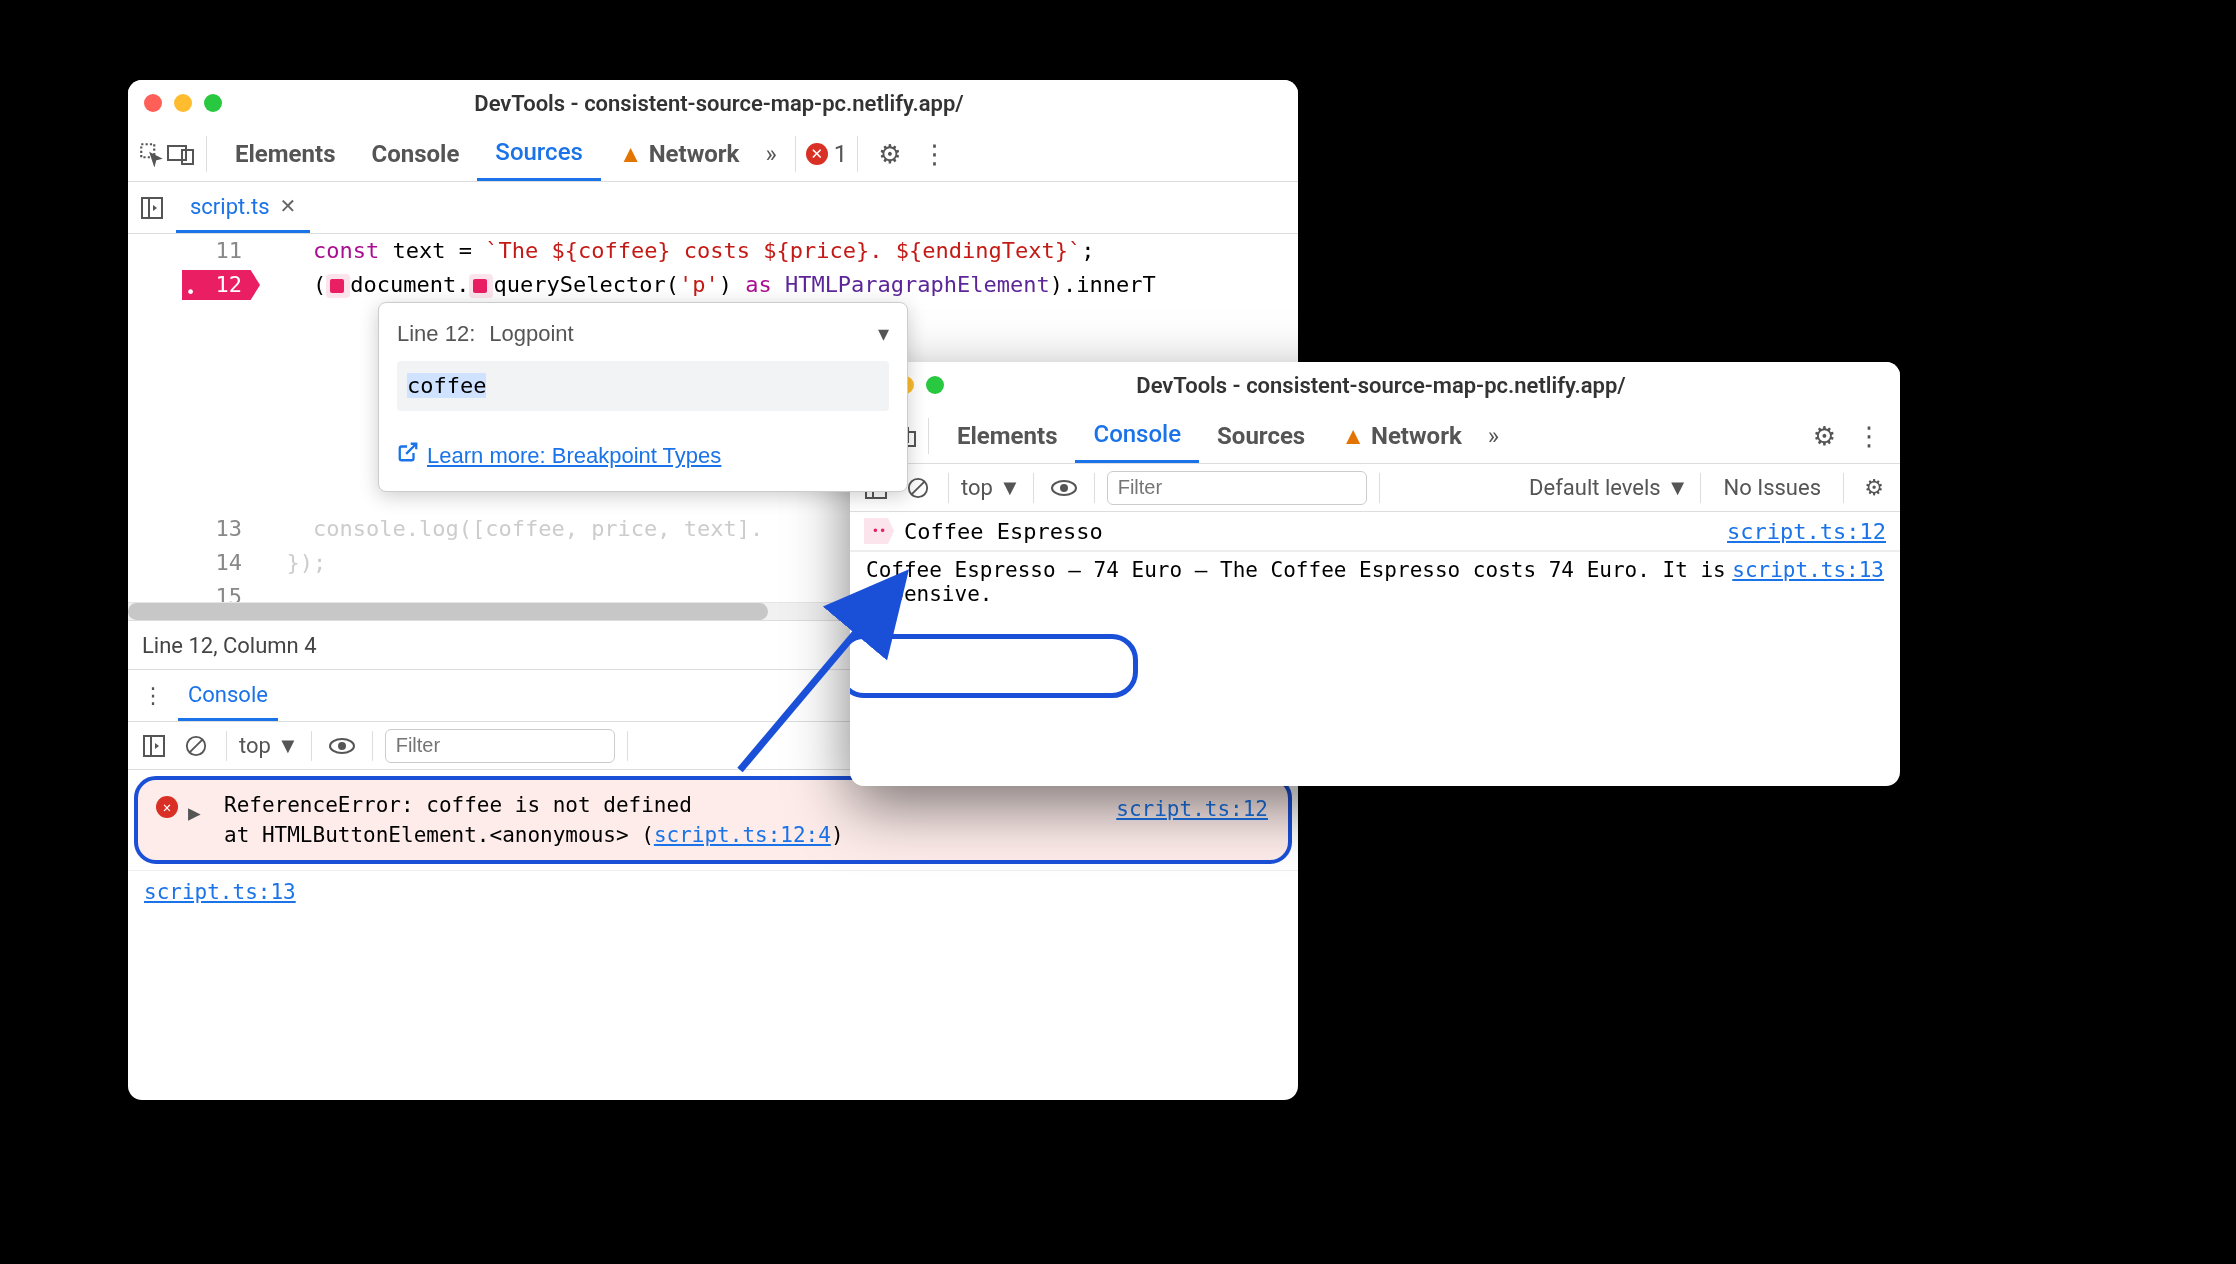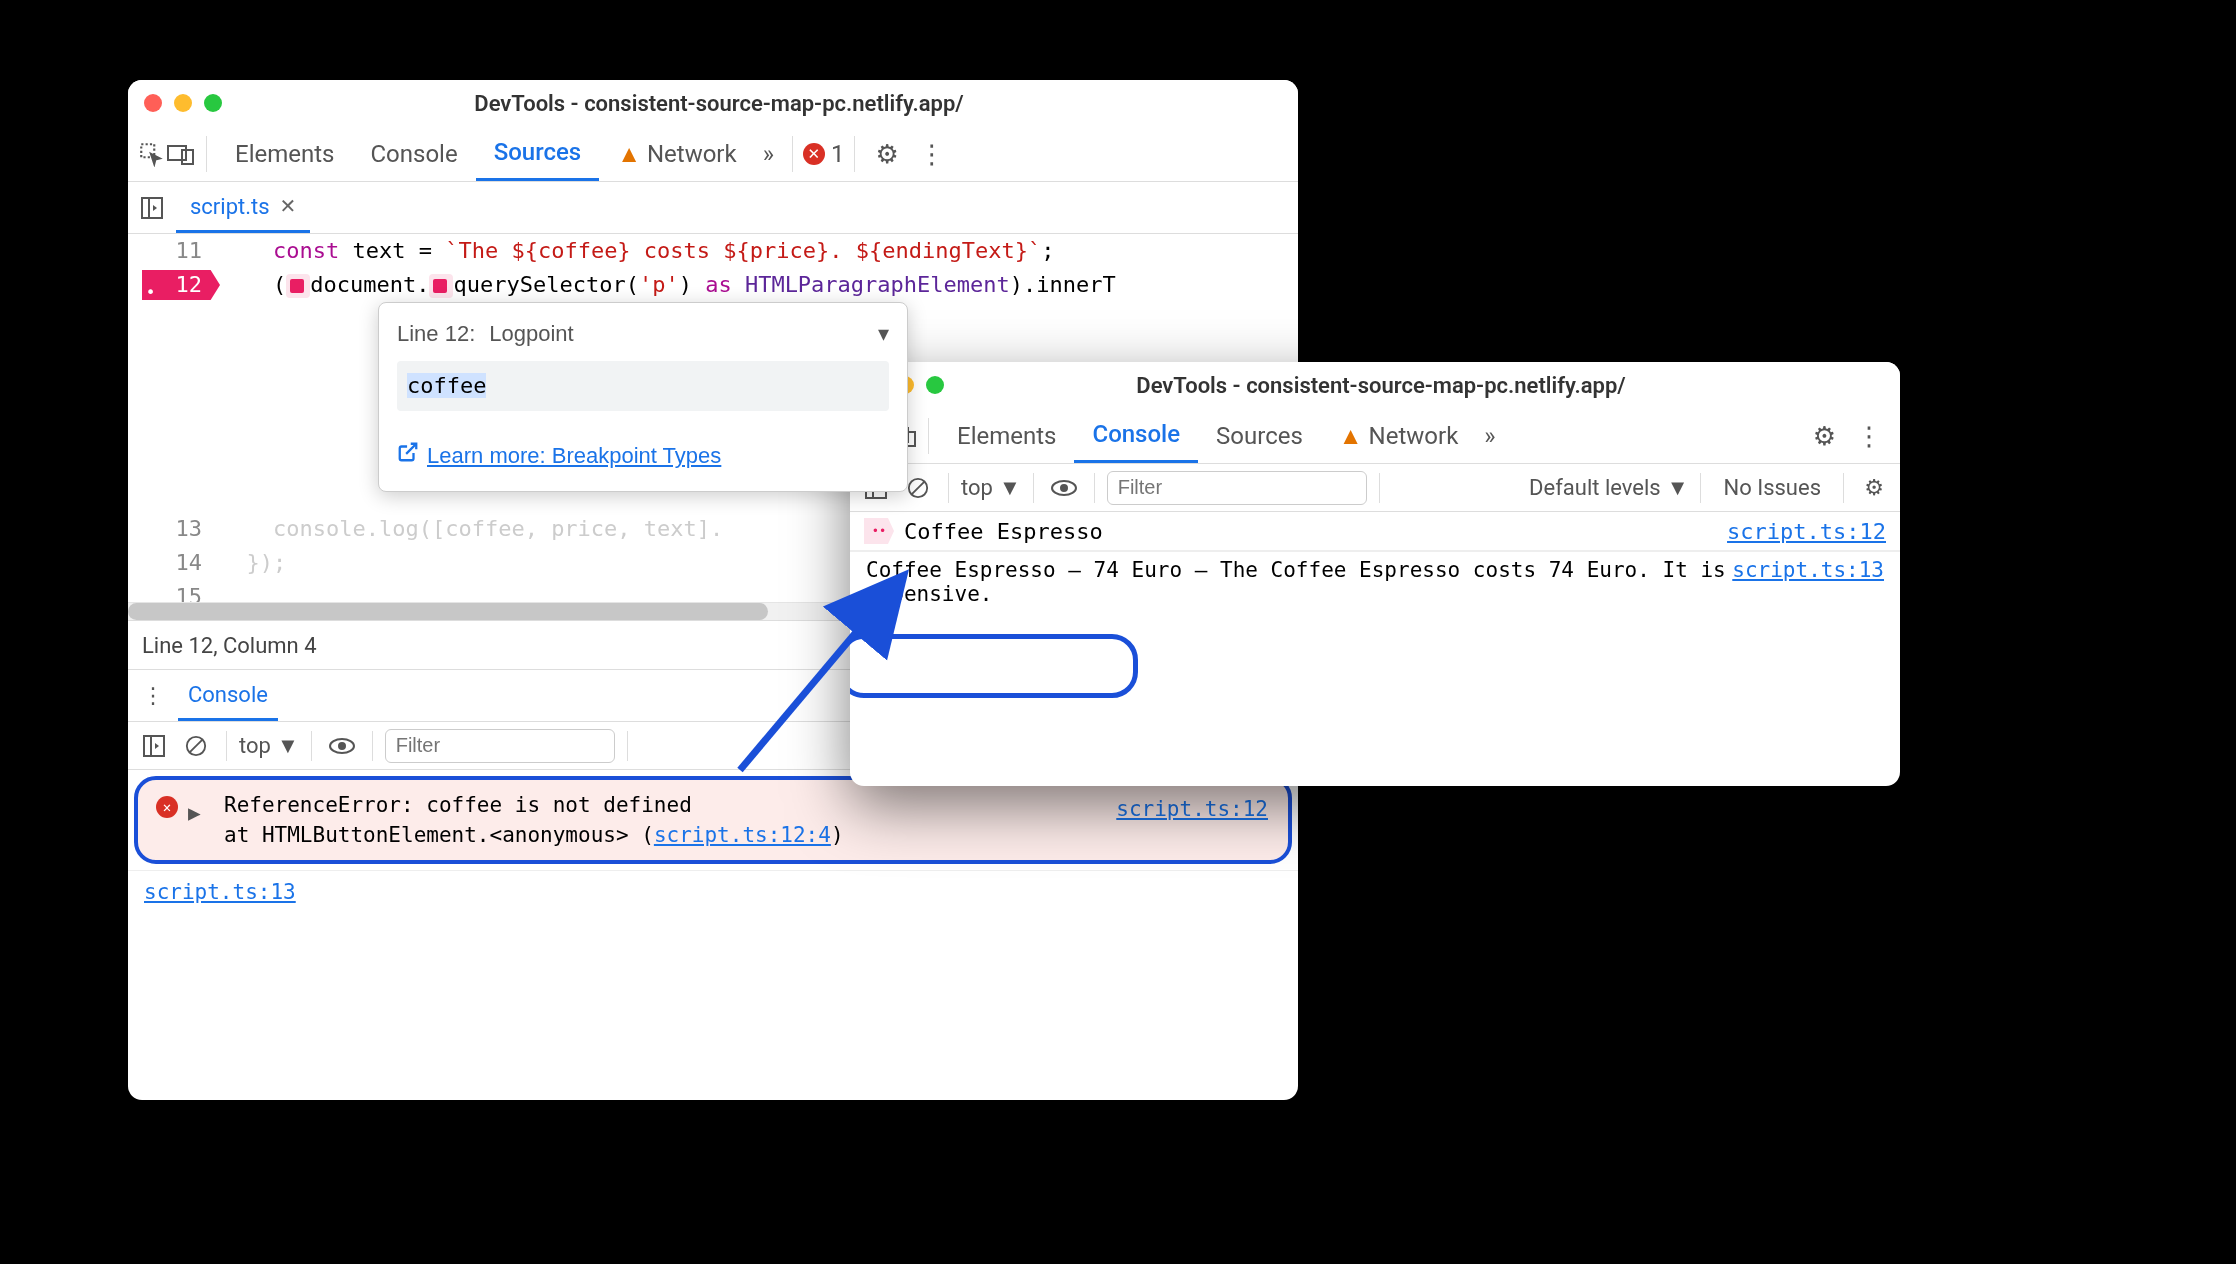--- a/index.html
+++ b/index.html
@@ -33,41 +33,41 @@
   .title { flex:1; text-align:center; font-size:22px; font-weight:600; color:#333; }
   .titlebar .spacer { width:66px; }
 
   .toolbar {
     display:flex; align-items:center;
     height:56px; border-bottom:1px solid #ddd;
     padding: 0 8px;
     font-size:24px; color:#555;
   }
   .toolbar .sep { width:1px; height:36px; background:#ddd; margin:0 10px; }
-  .toolbar .tab { padding:0 18px; height:100%; display:flex; align-items:center; cursor:pointer; }
+  .toolbar .tab { padding:0 18px; height:100%; display:flex; align-items:center; cursor:pointer;font-weight:bold; }
   .toolbar .tab.active { color:#1a73e8; border-bottom:3px solid #1a73e8; font-weight:500; }
   .toolbar .ico { width:30px; display:flex; justify-content:center; align-items:center; }
   .toolbar .warn { color:#e37400; margin-right:6px; }
   .toolbar .err-badge { width:22px; height:22px; border-radius:50%; background:#d93025; color:#fff; font-size:15px; display:flex; align-items:center; justify-content:center; margin-right:6px;}
   .toolbar .gear, .toolbar .dots { font-size:26px; color:#555; padding:0 10px; }
   .toolbar .chevrons { font-size:24px; padding:0 8px; }
 
   
   .w1 { left:128px; top:80px; width:1170px; height:1020px; }
 
   .filetabs {
     display:flex; align-items:center; height:52px; border-bottom:1px solid #ddd;
     font-size:22px;
   }
   .filetabs .side-toggle { width:48px; display:flex; justify-content:center; color:#555; }
   .filetabs .ftab { padding:0 14px; display:flex; align-items:center; gap:10px; height:100%; color:#1a73e8; border-bottom:3px solid #1a73e8; }
   .filetabs .close { color:#666; font-size:20px; }
 
   .codepane { position:relative; font-family: Menlo, Consolas, monospace; font-size:22px; line-height:34px; background:#fff; }
-  .codeline { display:flex; }
+  .codeline { display:flex;padding-left:40px; }
   .gutter { width:92px; text-align:right; padding-right:18px; color:#888; position:relative; }
   .gutter.bp { color:#fff; }
   .bp-marker {
     position:absolute; right:0; top:2px; height:30px; width:78px;
     background:#e91e63; 
     clip-path: polygon(0 0, 88% 0, 100% 50%, 88% 100%, 0 100%);
     z-index:-1;
   }
   .bp-dots { position:absolute; left:6px; top:8px; color:#fff; font-size:16px; letter-spacing:2px; }
   .codetxt { white-space:pre; flex:1; overflow:hidden; }

